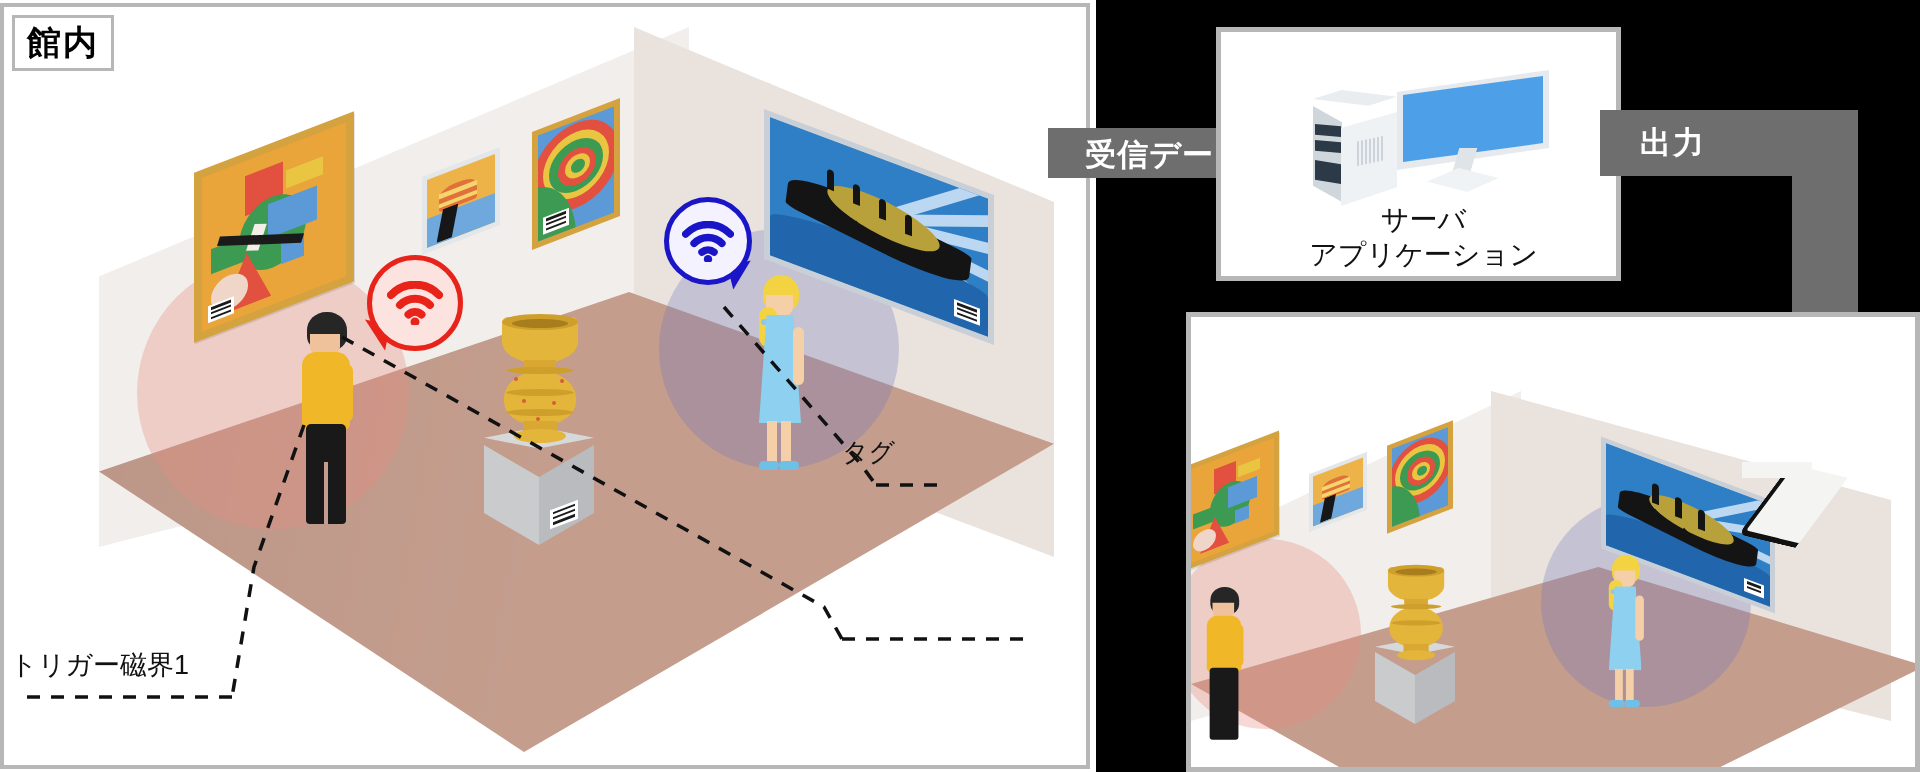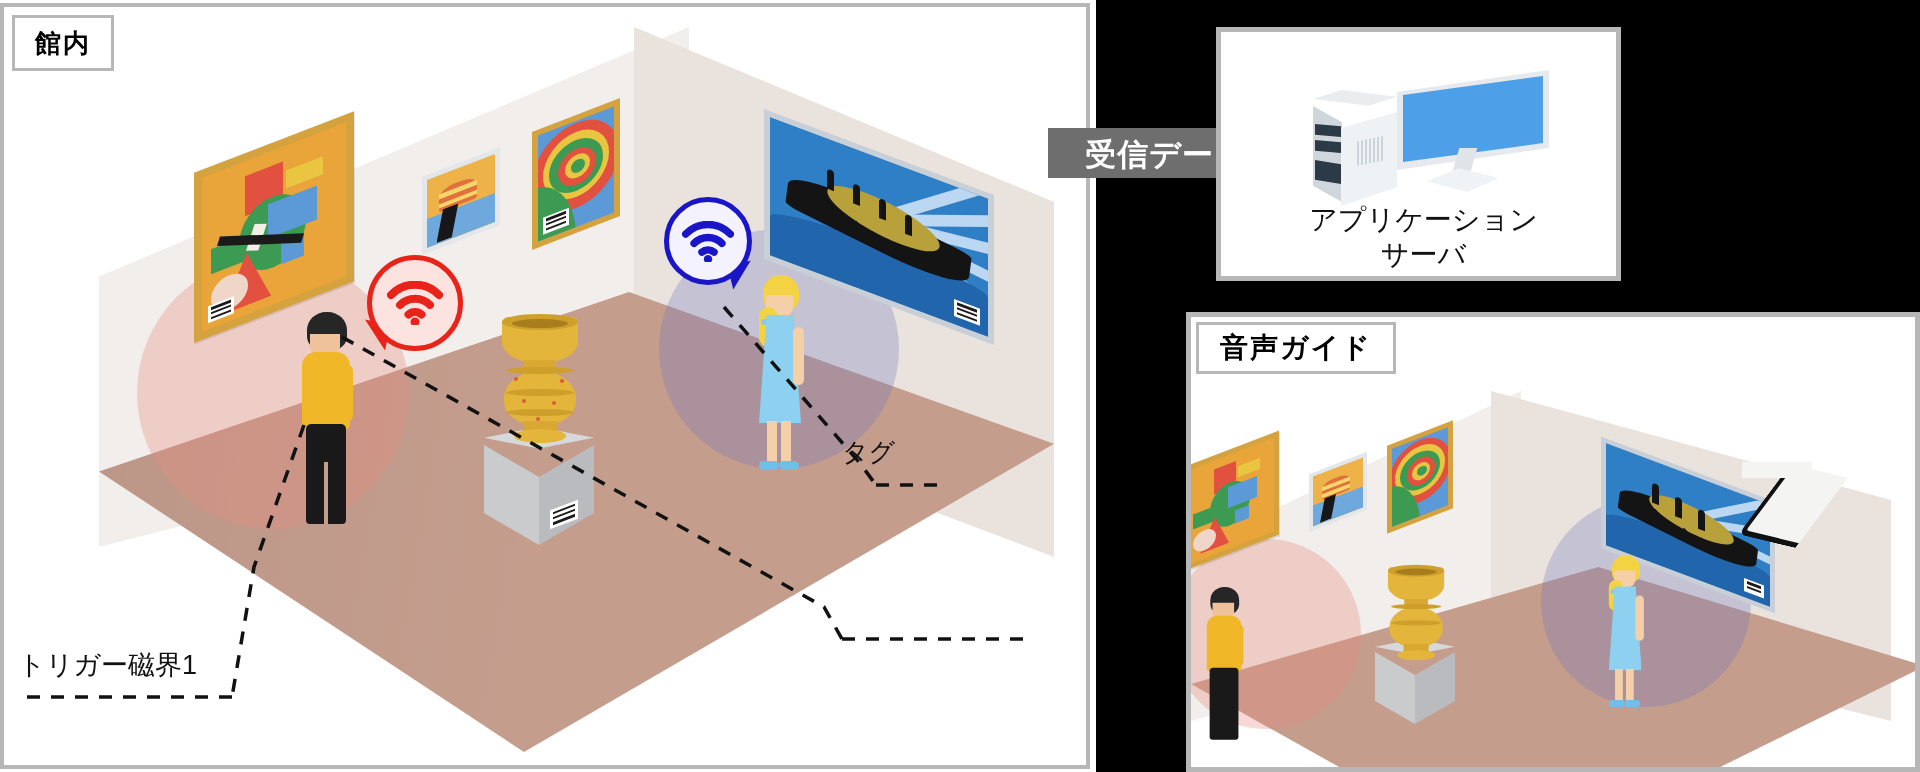--- a/index.html
+++ b/index.html
@@ -15,21 +15,21 @@
   
   .panel-museum{
     position:absolute; left:0; top:3px; width:1090px; height:766px;
     background:#ffffff; border:4px solid #b7b7b7;
   }
   .badge{
     position:absolute; background:#ffffff; border:3px solid #b7b7b7;
     font-weight:bold; color:#000; display:flex; align-items:center; justify-content:center;
     letter-spacing:2px;
   }
-  .badge-kannai{ left:8px; top:8px; width:102px; height:56px; font-size:26px; }
+  .badge-kannai{ left:8px; top:8px; width:102px; height:56px; font-size:34px; }
 
   
   .room{ position:absolute; left:0; top:0; width:1090px; height:766px; }
   .wall-back{
     position:absolute; left:95px; top:20px; width:590px; height:520px;
     background:#f2eeec;
     clip-path: polygon(0% 48%, 100% 0%, 100% 71%, 0% 100%);
   }
   .wall-right{
     position:absolute; left:630px; top:20px; width:420px; height:530px;
@@ -429,21 +429,21 @@
 
       <svg class="lead-svg" style="position:absolute;left:0;top:0;width:1090px;height:766px;pointer-events:none;">
         <path d="M300 418 L250 560 L228 690" fill="none" stroke="#111" stroke-width="3.5" stroke-dasharray="13 11"></path>
         <path d="M228 690 L12 690" fill="none" stroke="#111" stroke-width="3.5" stroke-dasharray="13 11"></path>
         <path d="M338 330 L820 600 L838 632" fill="none" stroke="#111" stroke-width="3.5" stroke-dasharray="13 11"></path>
         <path d="M838 632 L1028 632" fill="none" stroke="#111" stroke-width="3.5" stroke-dasharray="13 11"></path>
         <path d="M720 300 L855 455 L872 478" fill="none" stroke="#111" stroke-width="3.5" stroke-dasharray="13 11"></path>
         <path d="M872 478 L940 478" fill="none" stroke="#111" stroke-width="3.5" stroke-dasharray="13 11"></path>
       </svg>
 
-      <div class="calloutLabel" style="left:14px;top:640px;">トリガー磁界1</div>
+      <div class="calloutLabel" style="left:6px;top:640px;">トリガー磁界1</div>
       <div class="calloutSmall" style="left:838px;top:428px;">タグ</div>
     </div>
 
     <div class="badge badge-kannai">館内</div>
   </div>
 
   <div class="arrow-recv">
     <div class="shaft"></div>
     <div class="head"></div>
     <div class="txt">受信データ</div>
@@ -461,25 +461,31 @@
         <div class="vent"></div>
       </div>
       <div class="monitor">
         <div class="screen-out"></div>
         <div class="screen-in"></div>
         <div class="stand"></div>
         <div class="stand-base"></div>
       </div>
     </div>
     <div class="server-caption">
+      <div>サーバ</div>
       <div>アプリケーション</div>
-      <div>サーバ</div>
     </div>
   </div>
 
+  <div class="arrow-out">
+    <div class="h"></div>
+    <div class="v"></div>
+    <div class="head"></div>
+    <div class="txt">出力</div>
+  </div>
 
   <div class="box-guide">
     <div class="mini room">
       <div class="wall-back"></div>
       <div class="wall-right"></div>
       <div class="floor"></div>
       <div class="field field-1"></div>
       <div class="field field-2"></div>
 
       <div class="art artA" style="left:-8px;top:72px;width:96px;height:104px;padding:5px;">
@@ -571,18 +577,17 @@
           <div class="dress"></div>
           <div class="arm"></div>
         <div class="leg" style="left:18px;top:146px;"></div>
         <div class="leg" style="left:32px;top:146px;"></div>
         <div class="shoe" style="left:10px;top:186px;"></div>
         <div class="shoe" style="left:30px;top:186px;"></div>
       </div>
     </div>
   </div>
 
-  <div class="badge badge-guide">音声ガイド</div>
 
   <div class="bubble-pointer"></div>
   <div class="bubble-mask"></div>
 
 </div>
 
 </body></html>

